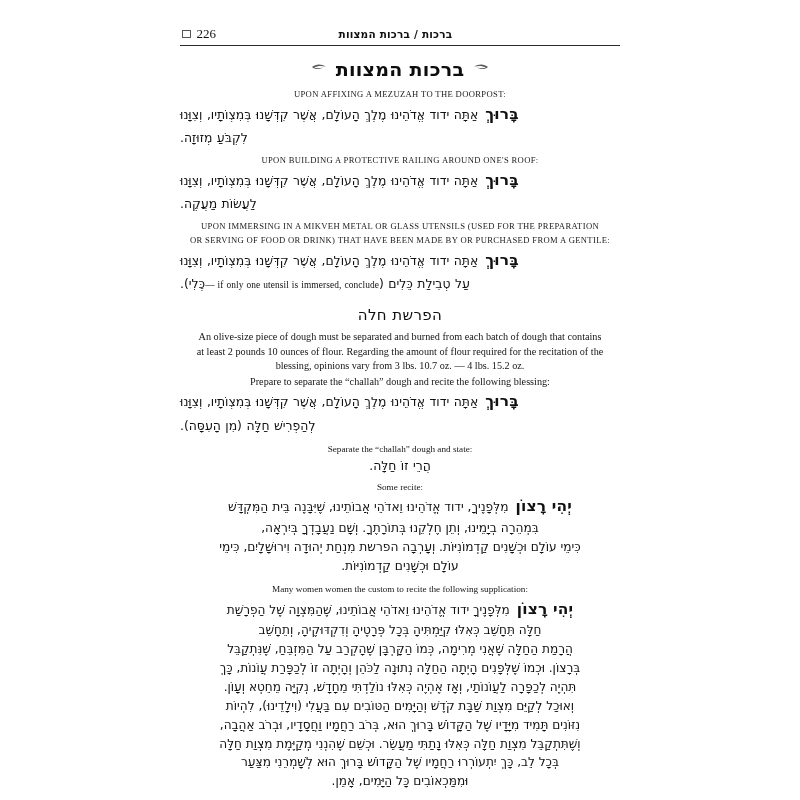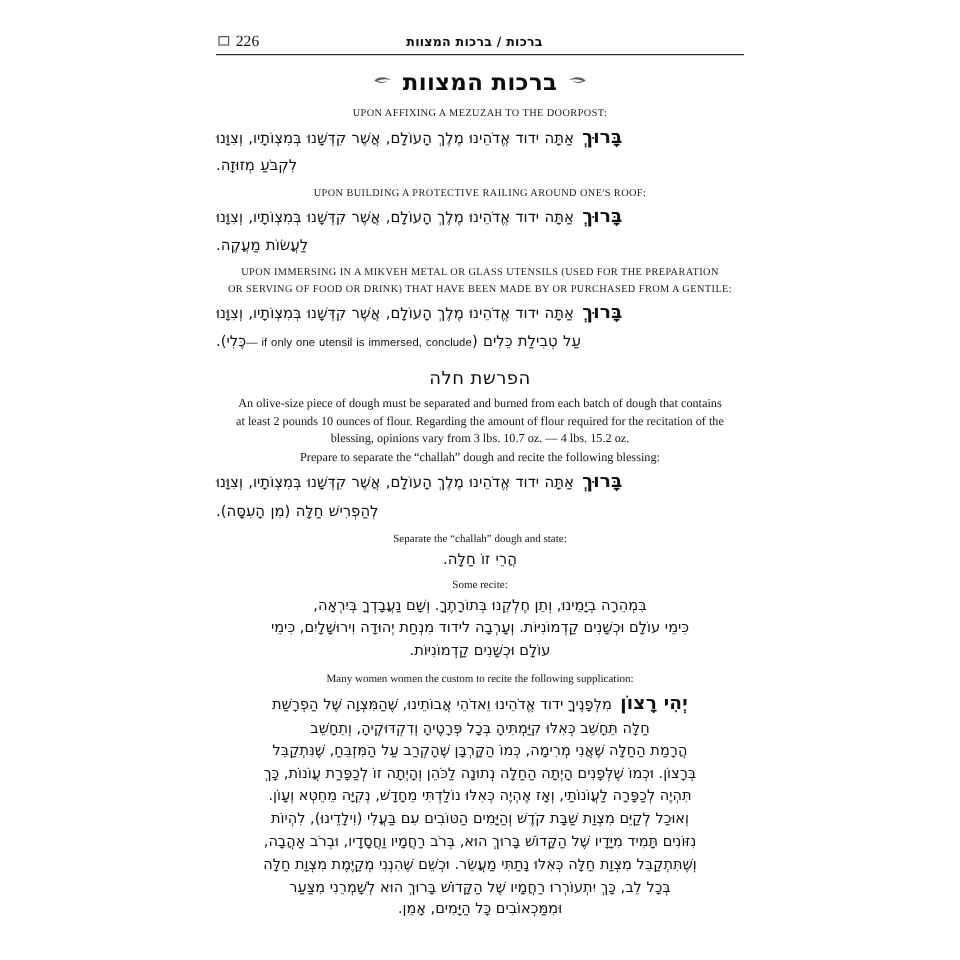--- a/index.html
+++ b/index.html
@@ -116,21 +116,21 @@
     font-size: 15.4px;
     letter-spacing: .2px;
     padding-left: 7px;
   }
   .heb-center { text-align: center; text-align-last: center; }
   .heb-line2 { text-align: right; text-align-last: left; }
 
   .inline-en {
     direction: ltr;
     unicode-bidi: embed;
-    font-family: Liberation Sans, sans-serif;
+    font-family: Liberation Serif, serif;
     font-size: 9.4px;
     letter-spacing: .1px;
   }
 
   
   .sec-heading {
     text-align: center;
     direction: rtl;
     font-family: "DejaVu Sans", sans-serif;
     font-weight: 400;
@@ -255,22 +255,25 @@
         <span class="heb-lead">בָּרוּךְ</span><span>אַתָּה ידוד אֱדֹהֵינוּ מֶלֶךְ הָעוֹלָם, אֲשֶׁר קִדְּשָׁנוּ בְּמִצְוֹתָיו, וְצִוָּנוּ</span>
       </div>
       <div class="heb heb-line2">לְהַפְרִישׁ חַלָּה (מִן הָעִסָּה).</div>
     </div>
 
     <div class="en-small-c">Separate the “challah” dough and state:</div>
     <div class="heb heb-center">הֲרֵי זוֹ חַלָּה.</div>
 
     <div class="en-small-c">Some recite:</div>
     <div class="blk">
+      <div class="pray-body">
+        <span class="heb-lead">יְהִי רָצוֹן</span><span>מִלְּפָנֶיךָ, ידוד אֱדֹהֵינוּ וֵאדֹהֵי אֲבוֹתֵינוּ, שֶׁיִּבָּנֶה בֵּית הַמִּקְדָּשׁ</span>
+      </div>
       <div class="pray-body heb-line2">בִּמְהֵרָה בְיָמֵינוּ, וְתֵן חֶלְקֵנוּ בְּתוֹרָתֶךָ. וְשָׁם נַעֲבָדְךָ בְּיִרְאָה,</div>
-      <div class="pray-body heb-line2">כִּימֵי עוֹלָם וּכְשָׁנִים קַדְמוֹנִיּוֹת. וְעָרְבָה לידוד מִנְחַת יְהוּדָה וִירוּשָׁלָיִם, כִּימֵי</div>
+      <div class="pray-body heb-line2">כִּימֵי עוֹלָם וּכְשָׁנִים קַדְמוֹנִיּוֹת. וְעָרְבָה הפרשת מִנְחַת יְהוּדָה וִירוּשָׁלָיִם, כִּימֵי</div>
       <div class="pray-body heb-line2">עוֹלָם וּכְשָׁנִים קַדְמוֹנִיּוֹת.</div>
     </div>
 
     <div class="en-small-c">Many women women the custom to recite the following supplication:</div>
     <div>
       <div class="supp-body">
         <span class="heb-lead">יְהִי רָצוֹן</span><span>מִלְּפָנֶיךָ ידוד אֱדֹהֵינוּ וֵאדֹהֵי אֲבוֹתֵינוּ, שֶׁהַמִּצְוָה שֶׁל הַפְרָשַׁת</span>
       </div>
       <div class="supp-body heb-line2">חַלָּה תֵּחָשֵׁב כְּאִלּוּ קִיַּמְתִּיהָ בְּכָל פְּרָטֶיהָ וְדִקְדּוּקֶיהָ, וְתֵחָשֵׁב</div>
       <div class="supp-body heb-line2">הֲרָמַת הַחַלָּה שֶׁאֲנִי מְרִימָה, כְּמוֹ הַקָּרְבָּן שֶׁהָקְרַב עַל הַמִּזְבֵּחַ, שֶׁנִּתְקַבֵּל</div>

